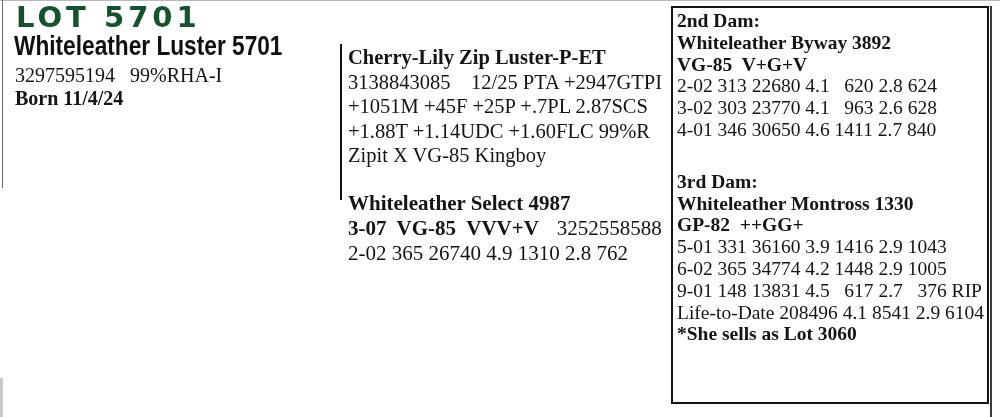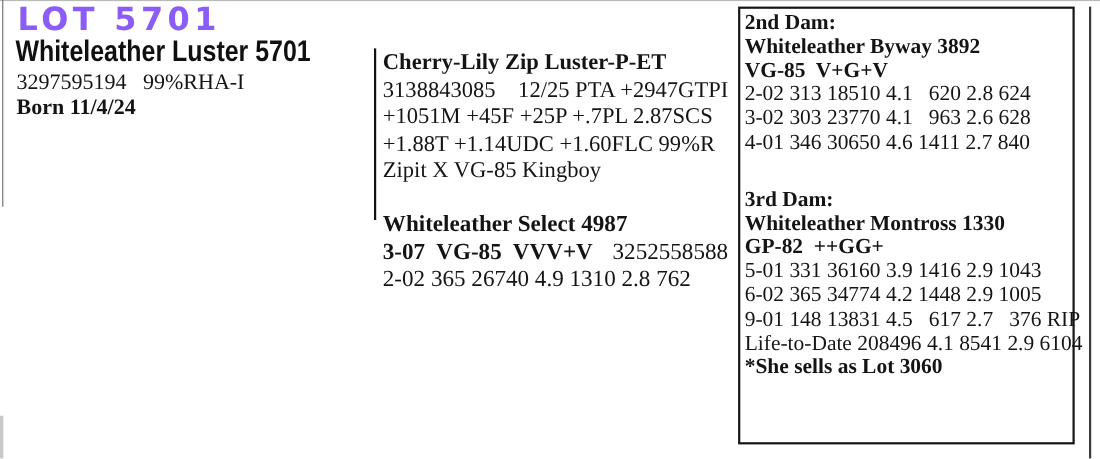--- a/index.html
+++ b/index.html
@@ -14,40 +14,40 @@
 
   
   .edge-top    { position:absolute; left:0;   top:0;    width:1000px; height:1px;  background:#b9b9b9; }
   .edge-left   { position:absolute; left:2px; top:0;    width:1px;   height:188px; background:#6a6a6a; }
   .edge-right  { position:absolute; left:990px; top:6px; width:2px;  height:411px; background:#3c3c3c; }
   .edge-bl     { position:absolute; left:0;   top:378px; width:3px;  height:39px;  background:#c9c9c9; }
 
   
   .lot-title {
     position:absolute; left:16px; top:0; font-family:"DejaVu Sans","Liberation Sans",sans-serif;
-    font-size:29px; font-weight:bold; letter-spacing:4px; color:#8b5cf6;
+    font-size:29px; font-weight:bold; letter-spacing:4px; color:#14532d;
   }
   .animal-name {
     position:absolute; left:14px; top:31px; font-family:"Liberation Sans","DejaVu Sans",sans-serif;
     font-size:27px; font-weight:bold; transform:scaleX(0.84); transform-origin:left top;
     white-space:nowrap; color:#101010;
   }
   .registration { position:absolute; left:15px; top:64px; font-size:20px; }
   .born         { position:absolute; left:15px; top:87px; font-size:20px;font-weight:bold; }
 
   
   .sire-rule { position:absolute; left:340px; top:44px; width:2px; height:156px; background:#121212; }
   .sire-block { position:absolute; left:348px; top:45px; width:320px; font-size:20.5px; line-height:24.6px; }
   .dam-block  { position:absolute; left:348px; top:191px; width:320px; font-size:21px; line-height:25px; }
   .dam-reg { margin-left:18px; font-weight:normal; }
 
   
   .dam-box {
     position:absolute; left:671px; top:6px; width:298px; height:392px;
-    border:2px solid #151515; padding:2px 0 0 4px;
+    border:2px solid #151515; padding:2px 12px 0 4px;
     font-size:19.5px; line-height:21.8px;
   }
   .box-spacer { height:30px; }
 </style>
 </head>
 <body>
 
 <div class="page">
 
   <div class="edge-top"></div>
@@ -74,21 +74,21 @@
     <div class="b pre">Whiteleather Select 4987</div>
     <div class="pre"><span class="b pre">3-07  VG-85  VVV+V</span><span class="dam-reg pre">3252558588</span></div>
     <div class="pre">2-02 365 26740 4.9 1310 2.8 762</div>
   </div>
 
   <div class="dam-box">
 
     <div class="b pre">2nd Dam:</div>
     <div class="b pre">Whiteleather Byway 3892</div>
     <div class="b pre">VG-85  V+G+V</div>
-    <div class="pre">2-02 313 18510 4.1   620 2.8 624</div>
+    <div class="pre">2-02 313 22680 4.1   620 2.8 624</div>
     <div class="pre">3-02 303 23770 4.1   963 2.6 628</div>
     <div class="pre">4-01 346 30650 4.6 1411 2.7 840</div>
 
     <div class="box-spacer"></div>
 
     <div class="b pre">3rd Dam:</div>
     <div class="b pre">Whiteleather Montross 1330</div>
     <div class="b pre">GP-82  ++GG+</div>
     <div class="pre">5-01 331 36160 3.9 1416 2.9 1043</div>
     <div class="pre">6-02 365 34774 4.2 1448 2.9 1005</div>

